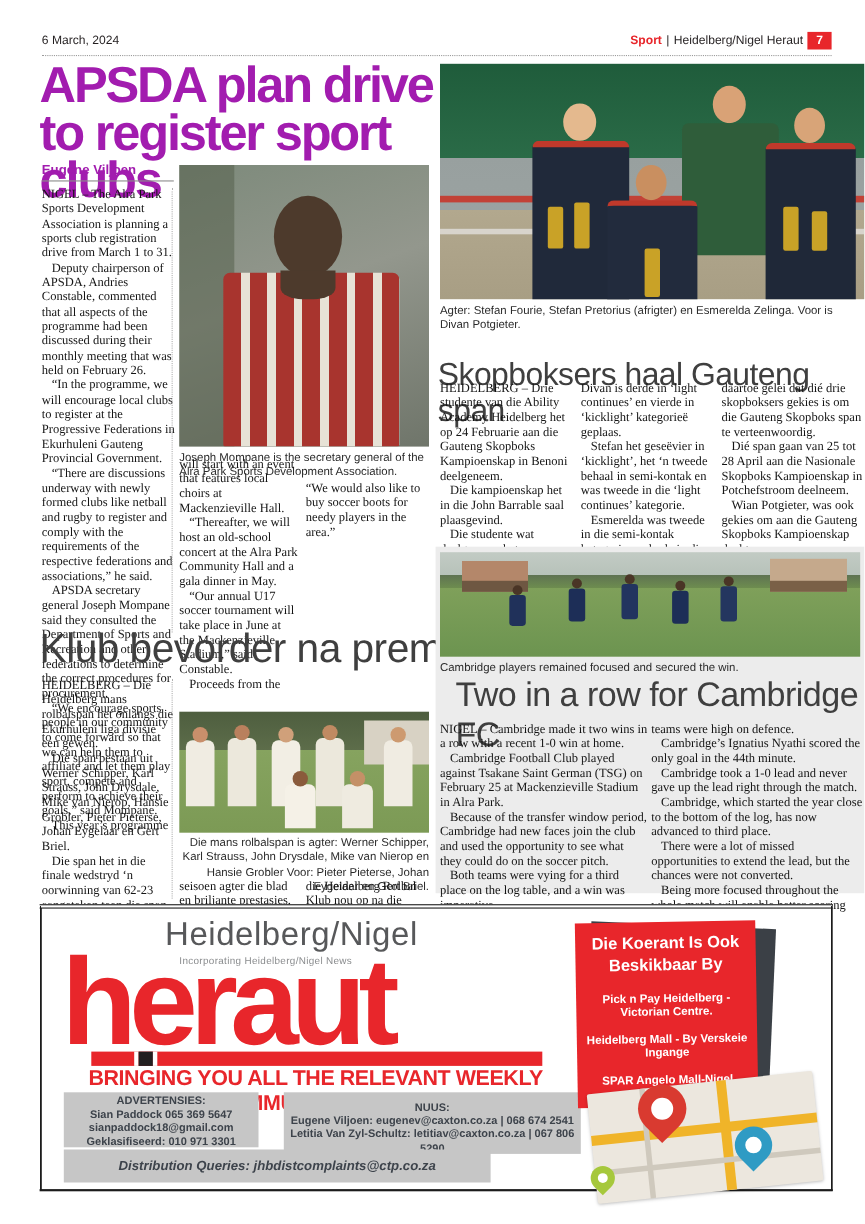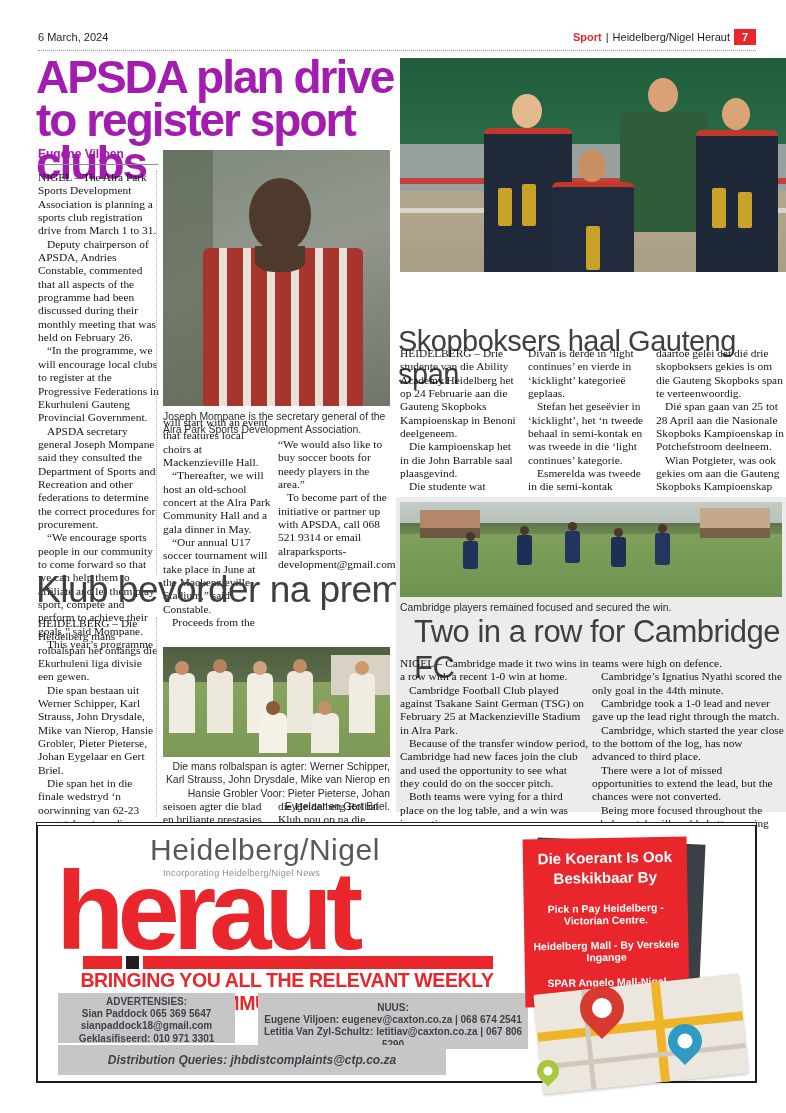--- a/index.html
+++ b/index.html
@@ -76,20 +76,21 @@
   <div class="abs hdr-rule" style="left:38px;top:50px;width:718px;"></div>
 
   <div class="abs h-main" style="left:36px;top:56px;width:358px;">APSDA plan drive to register sport clubs</div>
   <div class="abs byline" style="left:38px;top:147px;">Eugene Viljoen</div>
   <div class="abs byline-rule" style="left:38px;top:164px;width:120px;"></div>
 
   <div class="abs serif-col" style="left:38px;top:171px;width:121px;">
     <p>NIGEL – The Alra Park Sports Development Association is planning a sports club registration drive from March 1 to 31.</p>
     <p>Deputy chairperson of APSDA, Andries Constable, commented that all aspects of the programme had been discussed during their monthly meeting that was held on February 26.</p>
     <p>“In the programme, we will encourage local clubs to register at the Progressive Federations in Ekurhuleni Gauteng Provincial Government.</p>
+    <p>“There are discussions underway with newly formed clubs like netball and rugby to register and comply with the requirements of the respective federations and associations,” he said.</p>
     <p>APSDA secretary general Joseph Mompane said they consulted the Department of Sports and Recreation and other federations to determine the correct procedures for procurement.</p>
     <p>“We encourage sports people in our community to come forward so that we can help them to affiliate and let them play sport, compete and perform to achieve their goals,” said Mompane.</p>
     <p>This year’s programme</p>
   </div>
 
   <div class="abs v-dotted" style="left:156px;top:171px;height:404px;"></div>
 
   <div class="abs photo ph-mompane" style="left:163px;top:150px;width:227px;height:256px;">
     <div class="abs" style="left:-10px;top:0;width:60px;height:256px;background:#55614c;opacity:.55;"></div>
     <div class="abs head" style="left:86px;top:28px;width:62px;height:74px;background:#4d3a2c;"></div>
@@ -99,21 +100,20 @@
   <div class="abs caption" style="left:163px;top:410px;width:226px;">Joseph Mompane is the secretary general of the Alra Park Sports Development Association.</div>
 
   <div class="abs serif-col" style="left:163px;top:416px;width:108px;">
     <p>will start with an event that features local choirs at Mackenzieville Hall.</p>
     <p>“Thereafter, we will host an old-school concert at the Alra Park Community Hall and a gala dinner in May.</p>
     <p>“Our annual U17 soccer tournament will take place in June at the Mackenzieville Stadium,” said Constable.</p>
     <p>Proceeds from the</p>
   </div>
   <div class="abs serif-col" style="left:278px;top:438px;width:112px;">
     <p>“We would also like to buy soccer boots for needy players in the area.”</p>
-    <p>To become part of the initiative or partner up with APSDA, call 068 521 9314 or email alraparksports-development@gmail.com</p>
   </div>
 
   <div class="abs h-light" style="left:36px;top:569px;font-size:37px;">Klub bevorder na premier liga</div>
   <div class="abs serif-col" style="left:38px;top:617px;width:121px;">
     <p>HEIDELBERG – Die Heidelberg mans rolbalspan het onlangs die Ekurhuleni liga divisie een gewen.</p>
     <p>Die span bestaan uit Werner Schipper, Karl Strauss, John Drysdale, Mike van Nierop, Hansie Grobler, Pieter Pieterse, Johan Eygelaar en Gert Briel.</p>
     <p>Die span het in die finale wedstryd ‘n oorwinning van 62-23 aangeteken teen die span van Edenvale.</p>
     <p>Die ander spanne in die afdeling was Benoni, Delville-Germiston, Alberton en Avion.</p>
     <p>Met ‘n uitstekende</p>
   </div>
@@ -154,20 +154,21 @@
     <div class="abs head" style="left:178px;top:92px;width:28px;height:32px;background:#c98f60;"></div>
     <div class="abs jersey" style="left:152px;top:124px;width:82px;height:90px;background:#222b3d;border-top:5px solid #c0392b;"></div>
     <div class="abs head" style="left:322px;top:40px;width:28px;height:32px;background:#d8a478;"></div>
     <div class="abs jersey" style="left:296px;top:72px;width:82px;height:142px;background:#1f2838;border-top:6px solid #c0392b;"></div>
     <div class="abs trophy" style="left:98px;top:130px;width:14px;height:38px;"></div>
     <div class="abs trophy" style="left:122px;top:126px;width:14px;height:42px;"></div>
     <div class="abs trophy" style="left:186px;top:168px;width:14px;height:44px;"></div>
     <div class="abs trophy" style="left:312px;top:130px;width:14px;height:40px;"></div>
     <div class="abs trophy" style="left:338px;top:134px;width:14px;height:36px;"></div>
   </div>
+  <div class="abs caption" style="left:400px;top:276px;width:372px;">Agter: Stefan Fourie, Stefan Pretorius (afrigter) en Esmerelda Zelinga. Voor is Divan Potgieter.</div>
   <div class="abs h-light" style="left:398px;top:303px;font-size:29px;margin-top:22px;">Skopboksers haal Gauteng span</div>
 
   <div class="abs serif-col" style="left:400px;top:347px;width:121px;">
     <p>HEIDELBERG – Drie studente van die Ability Academy Heidelberg het op 24 Februarie aan die Gauteng Skopboks Kampioenskap in Benoni deelgeneem.</p>
     <p>Die kampioenskap het in die John Barrable saal plaasgevind.</p>
     <p>Die studente wat deelgeneem het was Divan Potgieter, Stefan Fourie en Esmerelda Zelinga.</p>
   </div>
   <div class="abs serif-col" style="left:528px;top:347px;width:121px;">
     <p>Divan is derde in ‘light continues’ en vierde in ‘kicklight’ kategorieë geplaas.</p>
     <p>Stefan het geseëvier in ‘kicklight’, het ‘n tweede behaal in semi-kontak en was tweede in die ‘light continues’ kategorie.</p>

